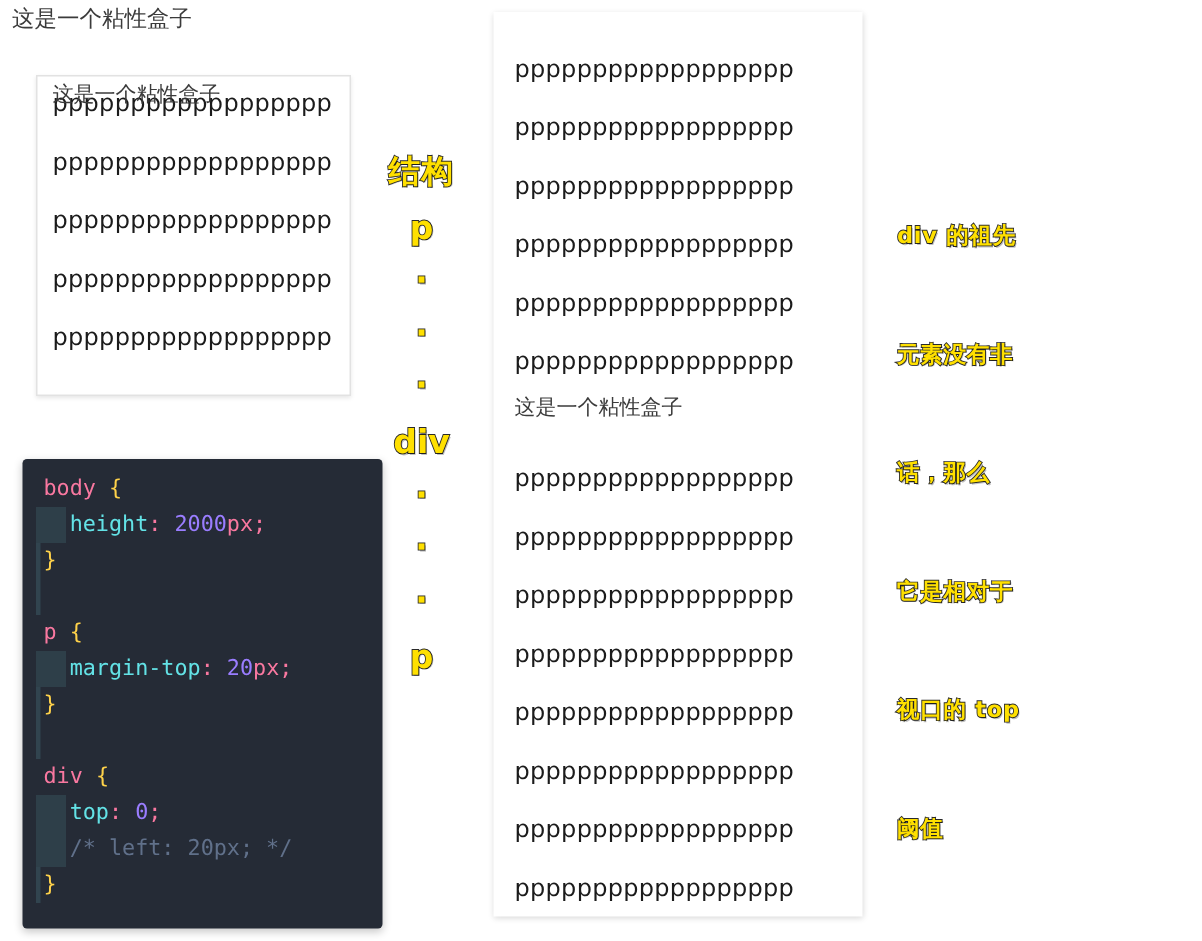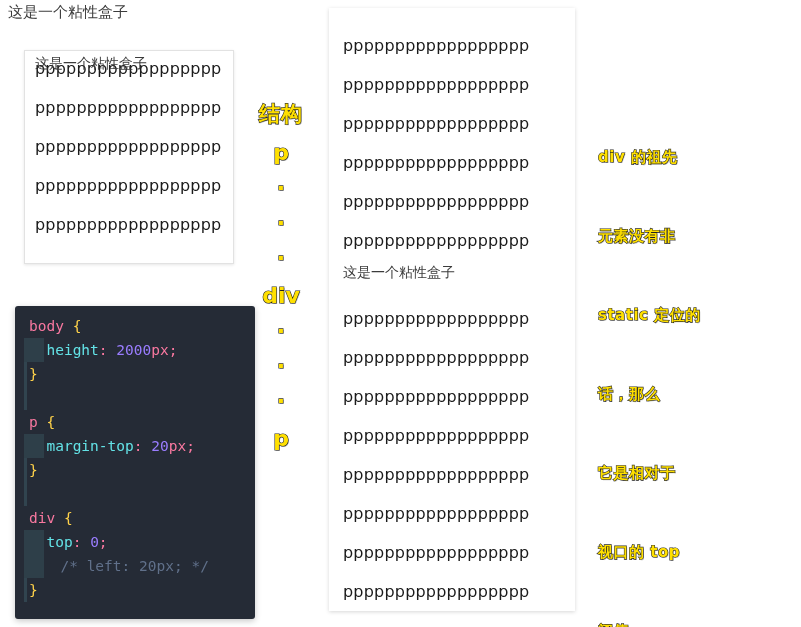--- a/index.html
+++ b/index.html
@@ -112,21 +112,21 @@
     opacity: 0.7;
   }
   .code-text { position: relative; z-index: 2; }
   .tok-sel   { color: #f978a0; }
   .tok-brace { color: #ffd24a; }
   .tok-prop  { color: #63e2e6; }
   .tok-punct { color: #f978a0; }
   .tok-num   { color: #9a7dff; }
   .tok-unit  { color: #f978a0; }
   .tok-val   { color: #9a7dff; }
-  .tok-cmt   { color: #60708a; margin-left: 14px; }
+  .tok-cmt   { color: #60708a; }
   .indent-sp { display: inline-block; width: 2ch; }
 
   
   .struct-col {
     position: absolute;
     left: 250px;
     top: 100px;
     width: 62px;
     text-align: center;
   }
@@ -261,18 +261,17 @@
       <div class="p-line">pppppppppppppppppp</div>
       <div class="p-line">pppppppppppppppppp</div>
       <div class="p-line">pppppppppppppppppp</div>
       <div class="p-line">pppppppppppppppppp</div>
     </div>
 </div>
 
 <div class="note-right" id="note-right">
     <div class="hand note-line">div 的祖先</div>
     <div class="hand note-line">元素没有非</div>
-    <div class="hand note-line">static 定位的</div>
     <div class="hand note-line">话，那么</div>
     <div class="hand note-line">它是相对于</div>
     <div class="hand note-line">视口的 top</div>
     <div class="hand note-line">阈值</div>
   </div>
 
 </body></html>

